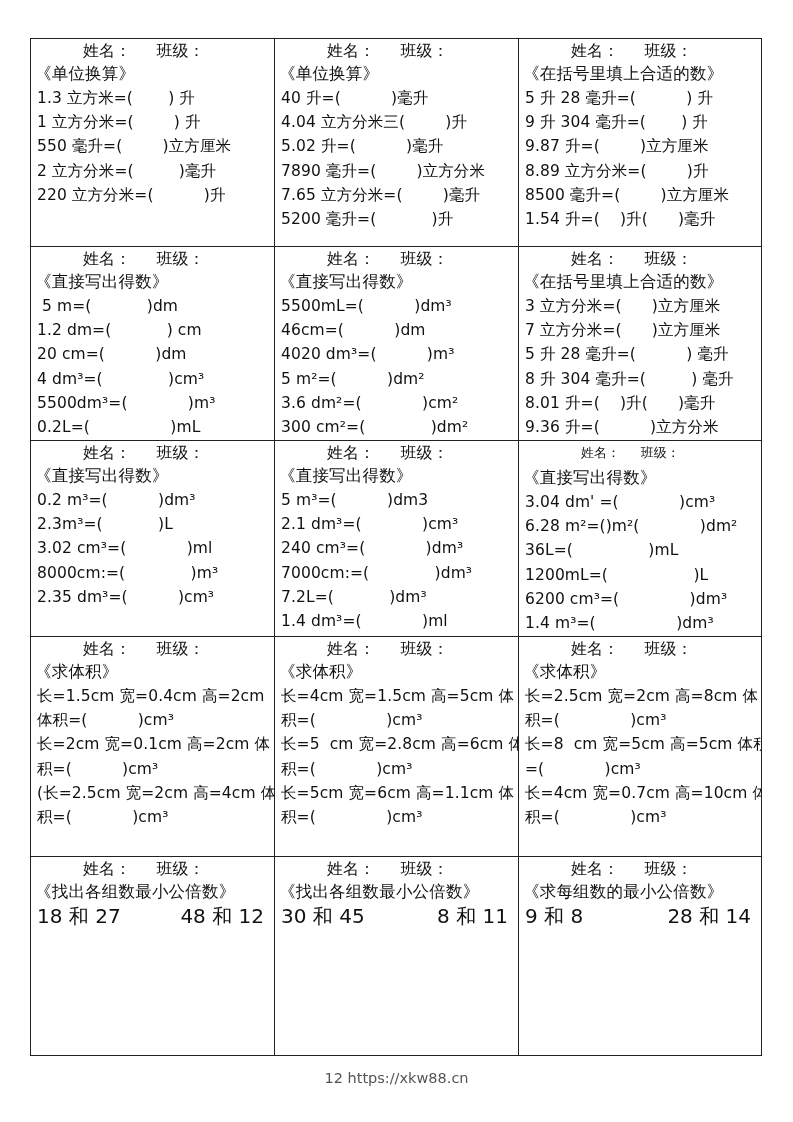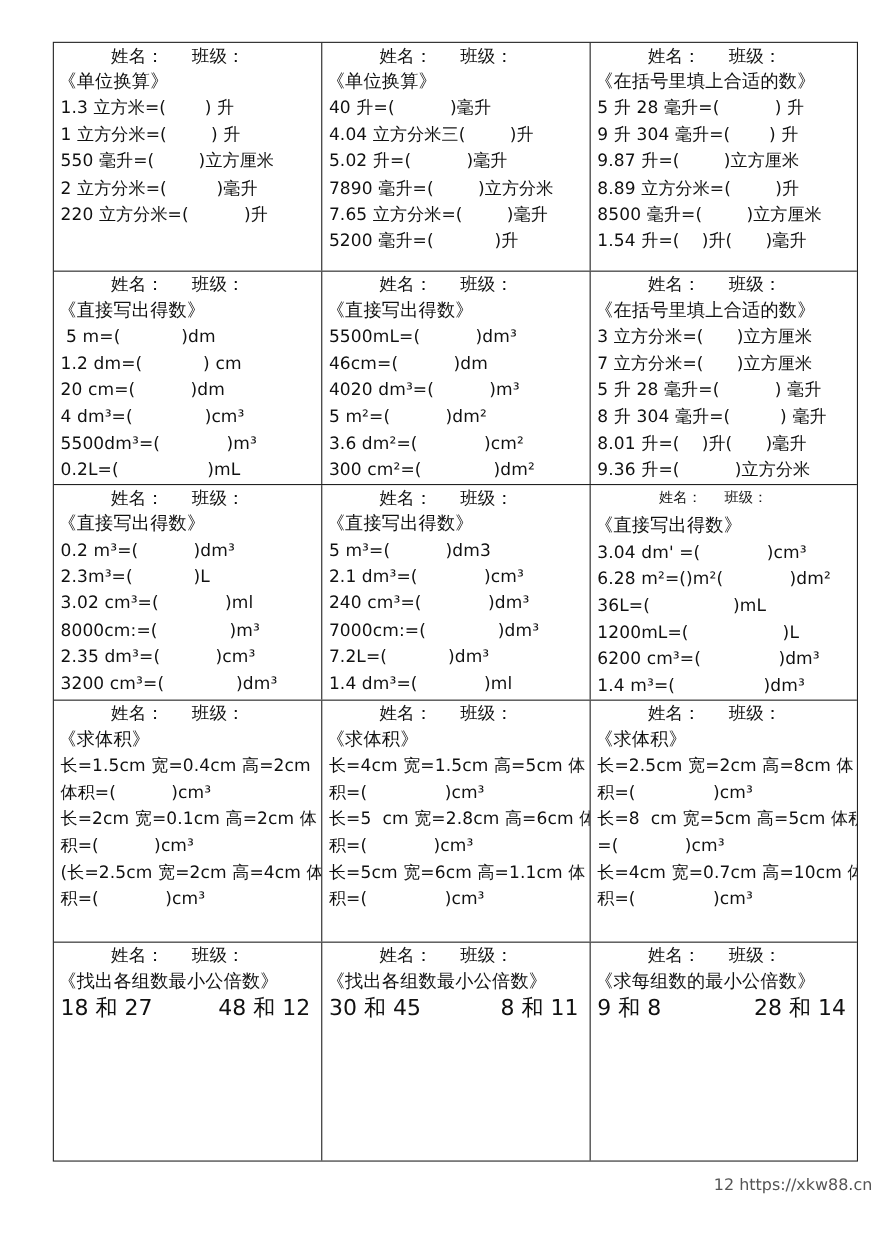--- a/index.html
+++ b/index.html
@@ -1,31 +1,31 @@
 <!DOCTYPE html>
 <html><head>
 <meta charset="utf-8">
 <style>
   html, body { margin: 0; padding: 0; background: #ffffff; }
   body { width: 793px; height: 1122px; position: relative; overflow: hidden;
          font-family: "DejaVu Sans", "Liberation Sans", sans-serif; color: #111; }
   .grid { position: absolute; left: 30px; top: 38px; width: 732px; height: 1018px;
-          border: 1px solid #222; box-sizing: border-box; margin-left: 18px; }
+          border: 1px solid #222; box-sizing: border-box; }
   .row { position: absolute; left: 0; width: 100%; display: flex; border-bottom: 1px solid #222; box-sizing: border-box; }
   .row:last-child { border-bottom: none; }
   .cell { position: relative; box-sizing: border-box; border-right: 1px solid #222;
           padding: 1px 0 0 6px; overflow: hidden; }
   .cell:last-child { border-right: none; }
   .c0 { width: 244px; } .c1 { width: 244px; } .c2 { width: 242px; }
   .hdr { font-size: 16px; line-height: 22px; height: 22px; white-space: pre; padding-left: 46px; }
   .hdr.small { font-size: 13px; padding-left: 56px; }
   .title { font-size: 16.5px; line-height: 24px; height: 24px; white-space: nowrap; margin-left: -2px; letter-spacing: 0.2px; }
   .line { font-size: 15.5px; line-height: 24.2px; height: 24.2px; white-space: pre; letter-spacing: 0.1px; }
   .pair { display: flex; justify-content: space-between; padding-right: 10px; font-size: 20px; line-height: 24px; }
-  .footer { position: absolute; top: 1070px; left: 0; width: 793px; text-align: right;
+  .footer { position: absolute; top: 1070px; left: 0; width: 793px; text-align: center;
             font-size: 14.5px; color: #555; font-family: "DejaVu Sans", sans-serif; }
 </style>
 </head>
 <body>
 
 <div class="grid">
 
   <div class="row" style="top:0;height:208px;">
     <div class="cell c0">
       <div class="hdr">姓名：     班级：</div>
@@ -93,21 +93,20 @@
 
   <div class="row" style="top:402px;height:196px;">
     <div class="cell c0">
       <div class="hdr">姓名：     班级：</div>
       <div class="title">《直接写出得数》</div>
       <div class="line">0.2 m³=(          )dm³</div>
       <div class="line">2.3m³=(           )L</div>
       <div class="line">3.02 cm³=(            )ml</div>
       <div class="line">8000cm:=(             )m³</div>
       <div class="line">2.35 dm³=(          )cm³</div>
-      <div class="line">3200 cm³=(             )dm³</div>
     </div>
     <div class="cell c1">
       <div class="hdr">姓名：     班级：</div>
       <div class="title">《直接写出得数》</div>
       <div class="line">5 m³=(          )dm3</div>
       <div class="line">2.1 dm³=(            )cm³</div>
       <div class="line">240 cm³=(            )dm³</div>
       <div class="line">7000cm:=(             )dm³</div>
       <div class="line">7.2L=(           )dm³</div>
       <div class="line">1.4 dm³=(            )ml</div>

